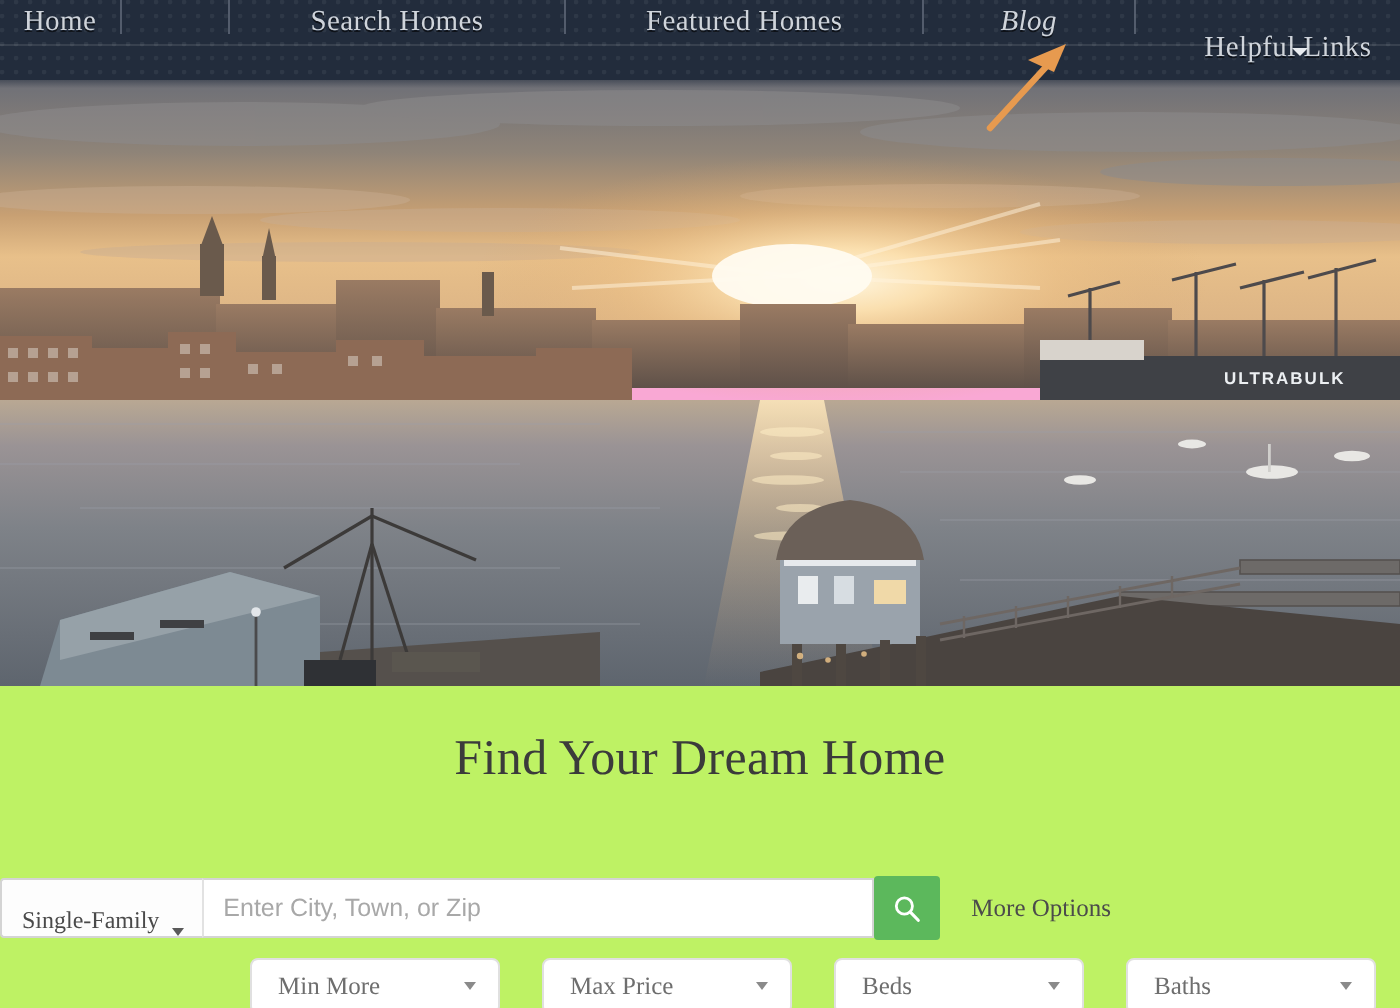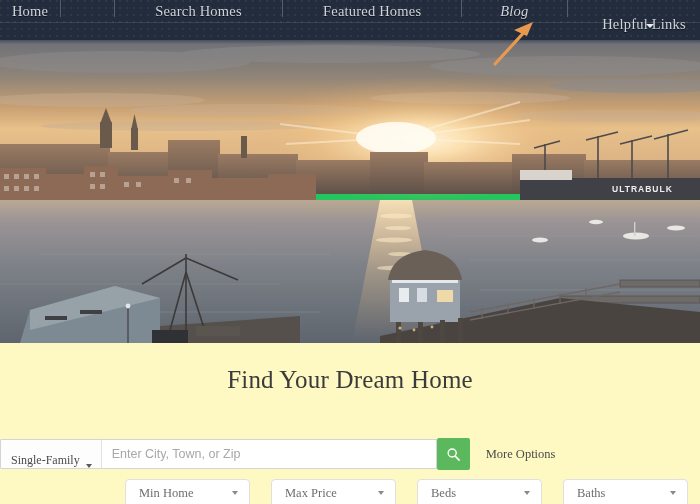--- a/index.html
+++ b/index.html
@@ -51,34 +51,34 @@
     width:0;height:0;
     border-left:4px solid transparent;
     border-right:4px solid transparent;
     border-top:4px solid #e8ebef;
     cursor:pointer;
   }
 
   
   #hero{
     position:absolute; top:40px; left:0; width:700px; height:303px;
-    overflow:hidden; background:#22c55e;
+    overflow:hidden; background:#f9a8d4;
   }
   #hero svg{ display:block; width:700px; height:303px; }
 
   
   #arrow{
     position:absolute; left:484px; top:20px; width:66px; height:48px;
     z-index:30; pointer-events:none;
   }
 
   
   #searchSection{
     position:absolute; top:343px; left:0; width:700px; height:161px;
-    background:#fef9c3;
+    background:#bef264;
   }
   #pageTitle{
     text-align:center;
     font-family:"Liberation Serif", serif;
     font-size:25px;
     font-weight:400;
     color:#3b3b3b;
     margin-top:23px;
     letter-spacing:.2px;
   }
@@ -448,21 +448,21 @@
         <circle cx="6.6" cy="6.4" r="4.3" fill="none" stroke="#ffffff" stroke-width="1.5"></circle>
         <line x1="9.8" y1="9.7" x2="14" y2="14" stroke="#ffffff" stroke-width="1.7" stroke-linecap="round"></line>
       </svg>
     </div>
 
     <div id="moreOptions">More Options</div>
   </div>
 
   <div id="row2">
     <div class="selBox" style="margin-left:125px;width:125px;">
-      <span>Min Home</span>
+      <span>Min More</span>
       <span class="caret2"></span>
     </div>
     <div class="selBox" style="margin-left:21px;width:125px;">
       <span>Max Price</span>
       <span class="caret2"></span>
     </div>
     <div class="selBox" style="margin-left:21px;width:125px;">
       <span>Beds</span>
       <span class="caret2"></span>
     </div>

